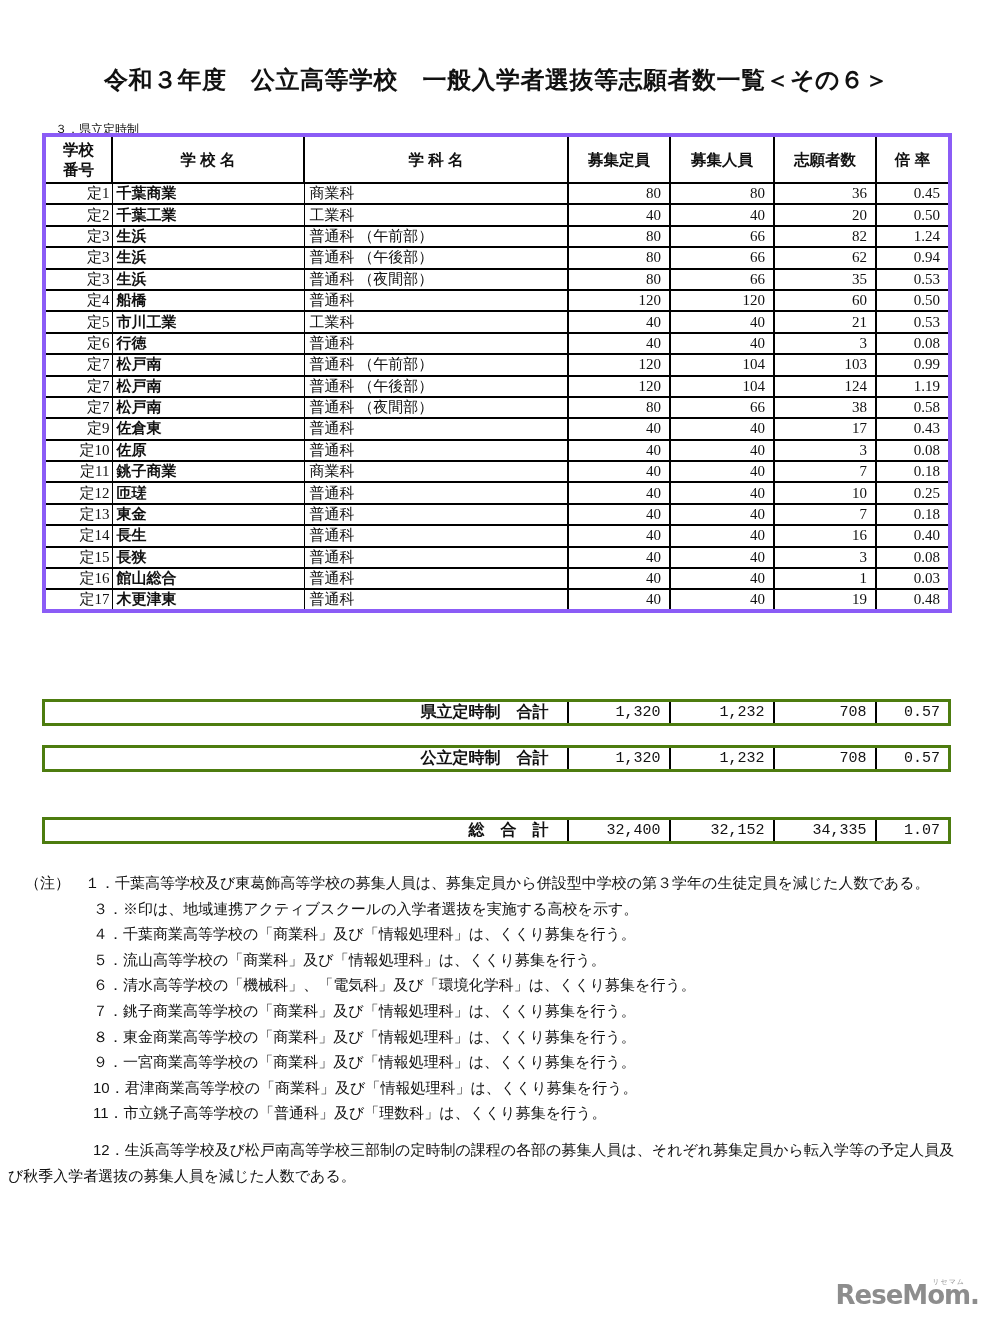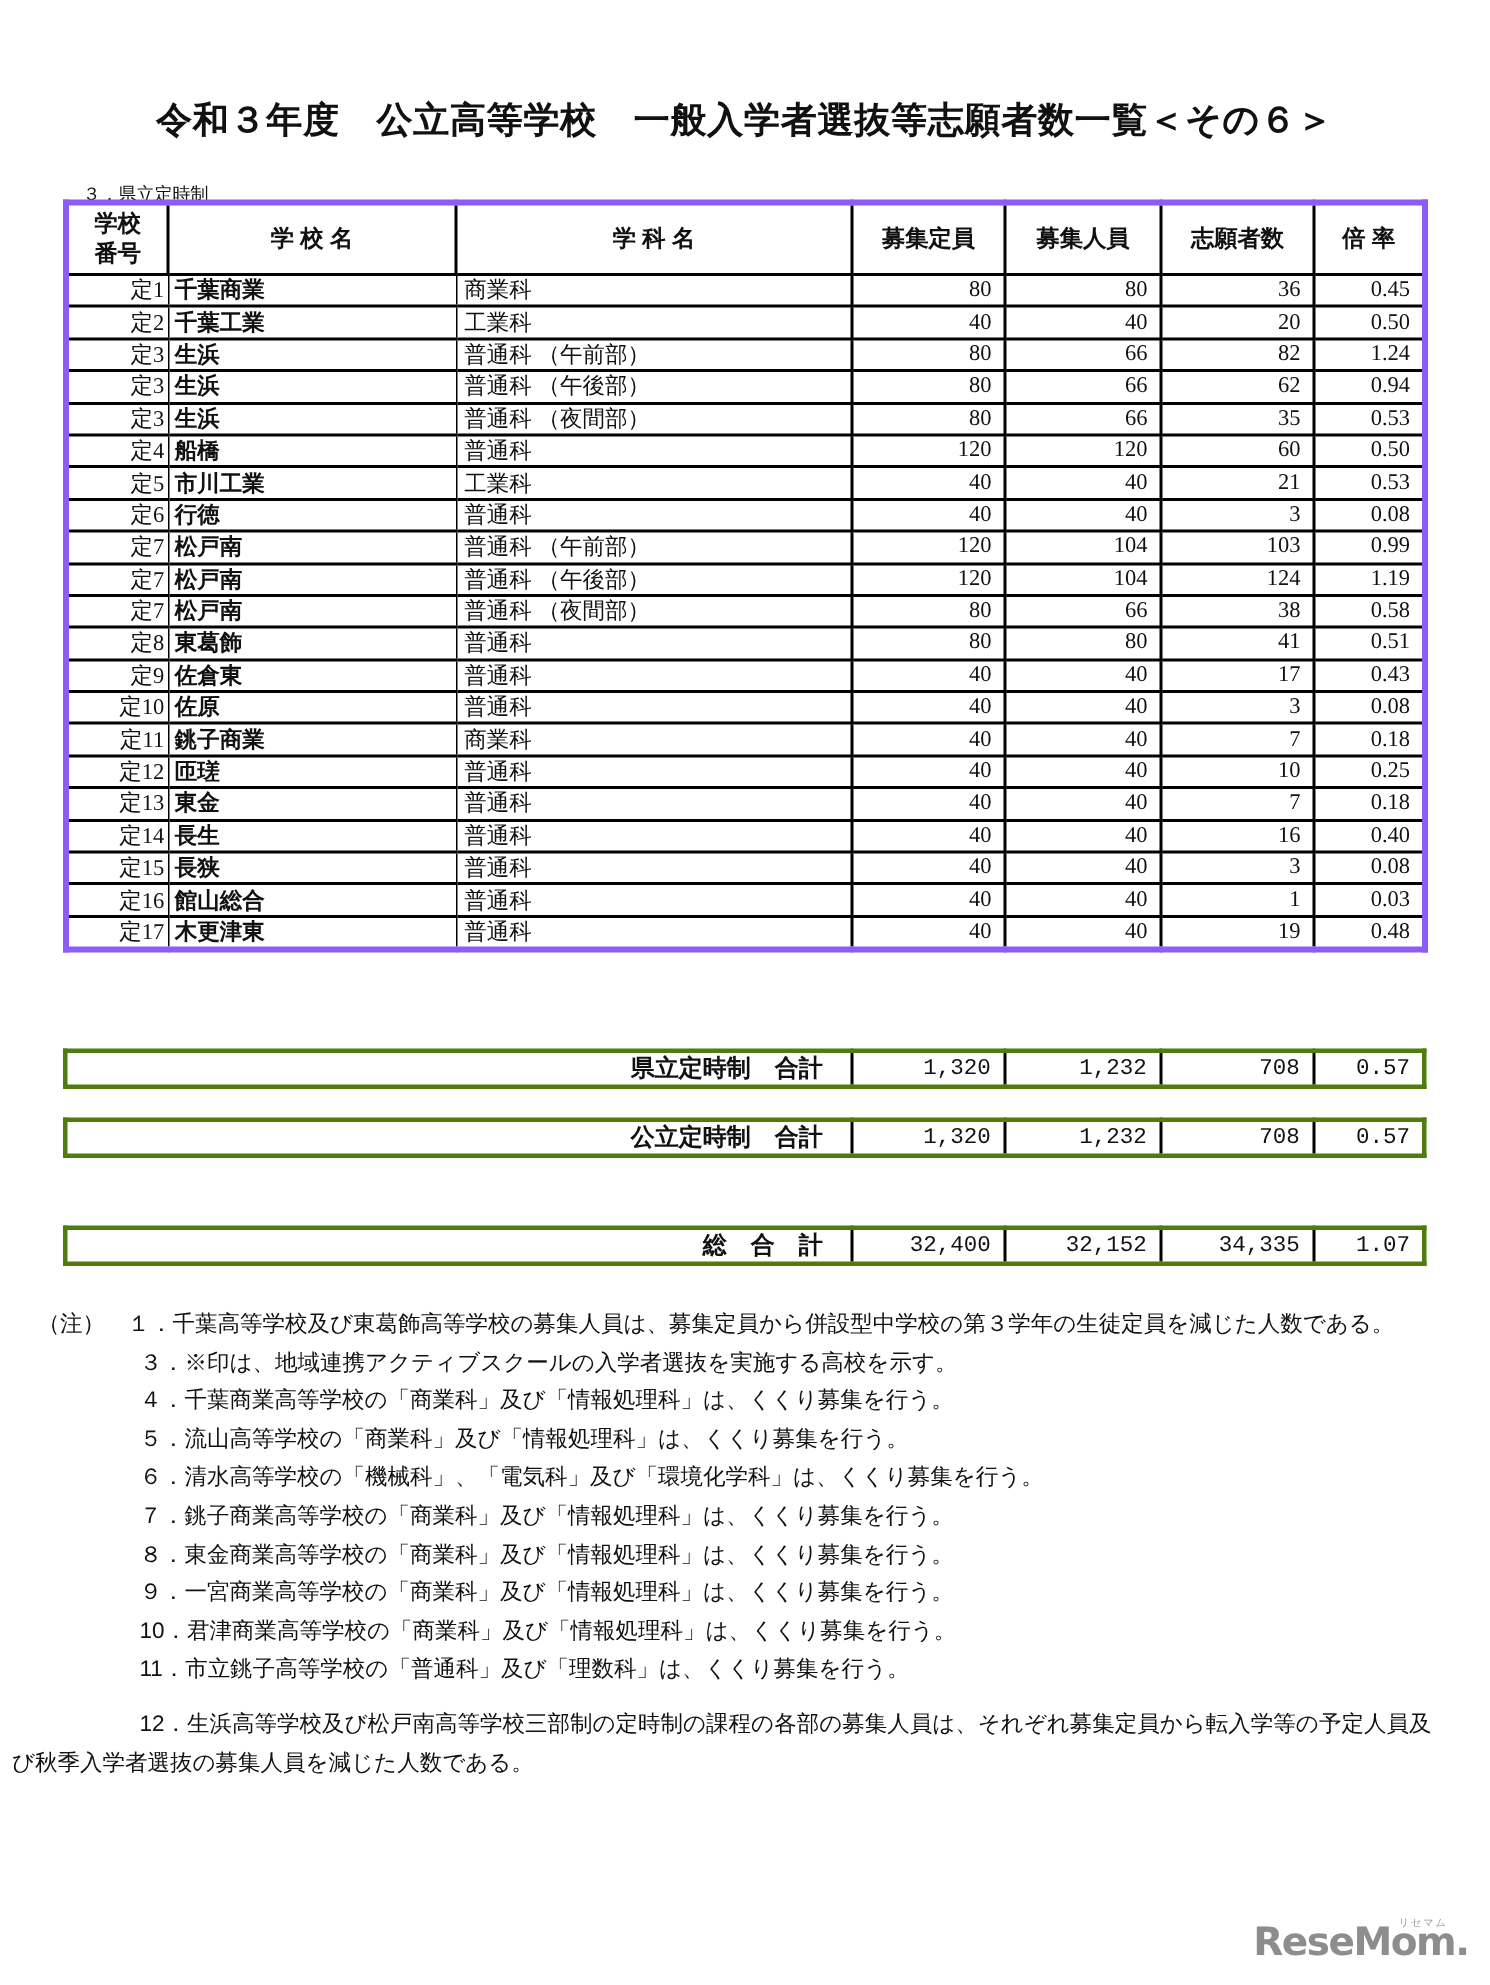--- a/index.html
+++ b/index.html
@@ -212,29 +212,20 @@
       <tr>
         <td class="c0">定7</td>
         <td class="c1">松戸南</td>
         <td class="c2">普通科 （夜間部）</td>
         <td class="c3 val">80</td>
         <td class="c4 val">66</td>
         <td class="c5 val">38</td>
         <td class="c6 val">0.58</td>
       </tr>
       <tr>
-        <td class="c0">定8</td>
-        <td class="c1">東葛飾</td>
-        <td class="c2">普通科</td>
-        <td class="c3 val">80</td>
-        <td class="c4 val">80</td>
-        <td class="c5 val">41</td>
-        <td class="c6 val">0.51</td>
-      </tr>
-      <tr>
         <td class="c0">定9</td>
         <td class="c1">佐倉東</td>
         <td class="c2">普通科</td>
         <td class="c3 val">40</td>
         <td class="c4 val">40</td>
         <td class="c5 val">17</td>
         <td class="c6 val">0.43</td>
       </tr>
       <tr>
         <td class="c0">定10</td>

